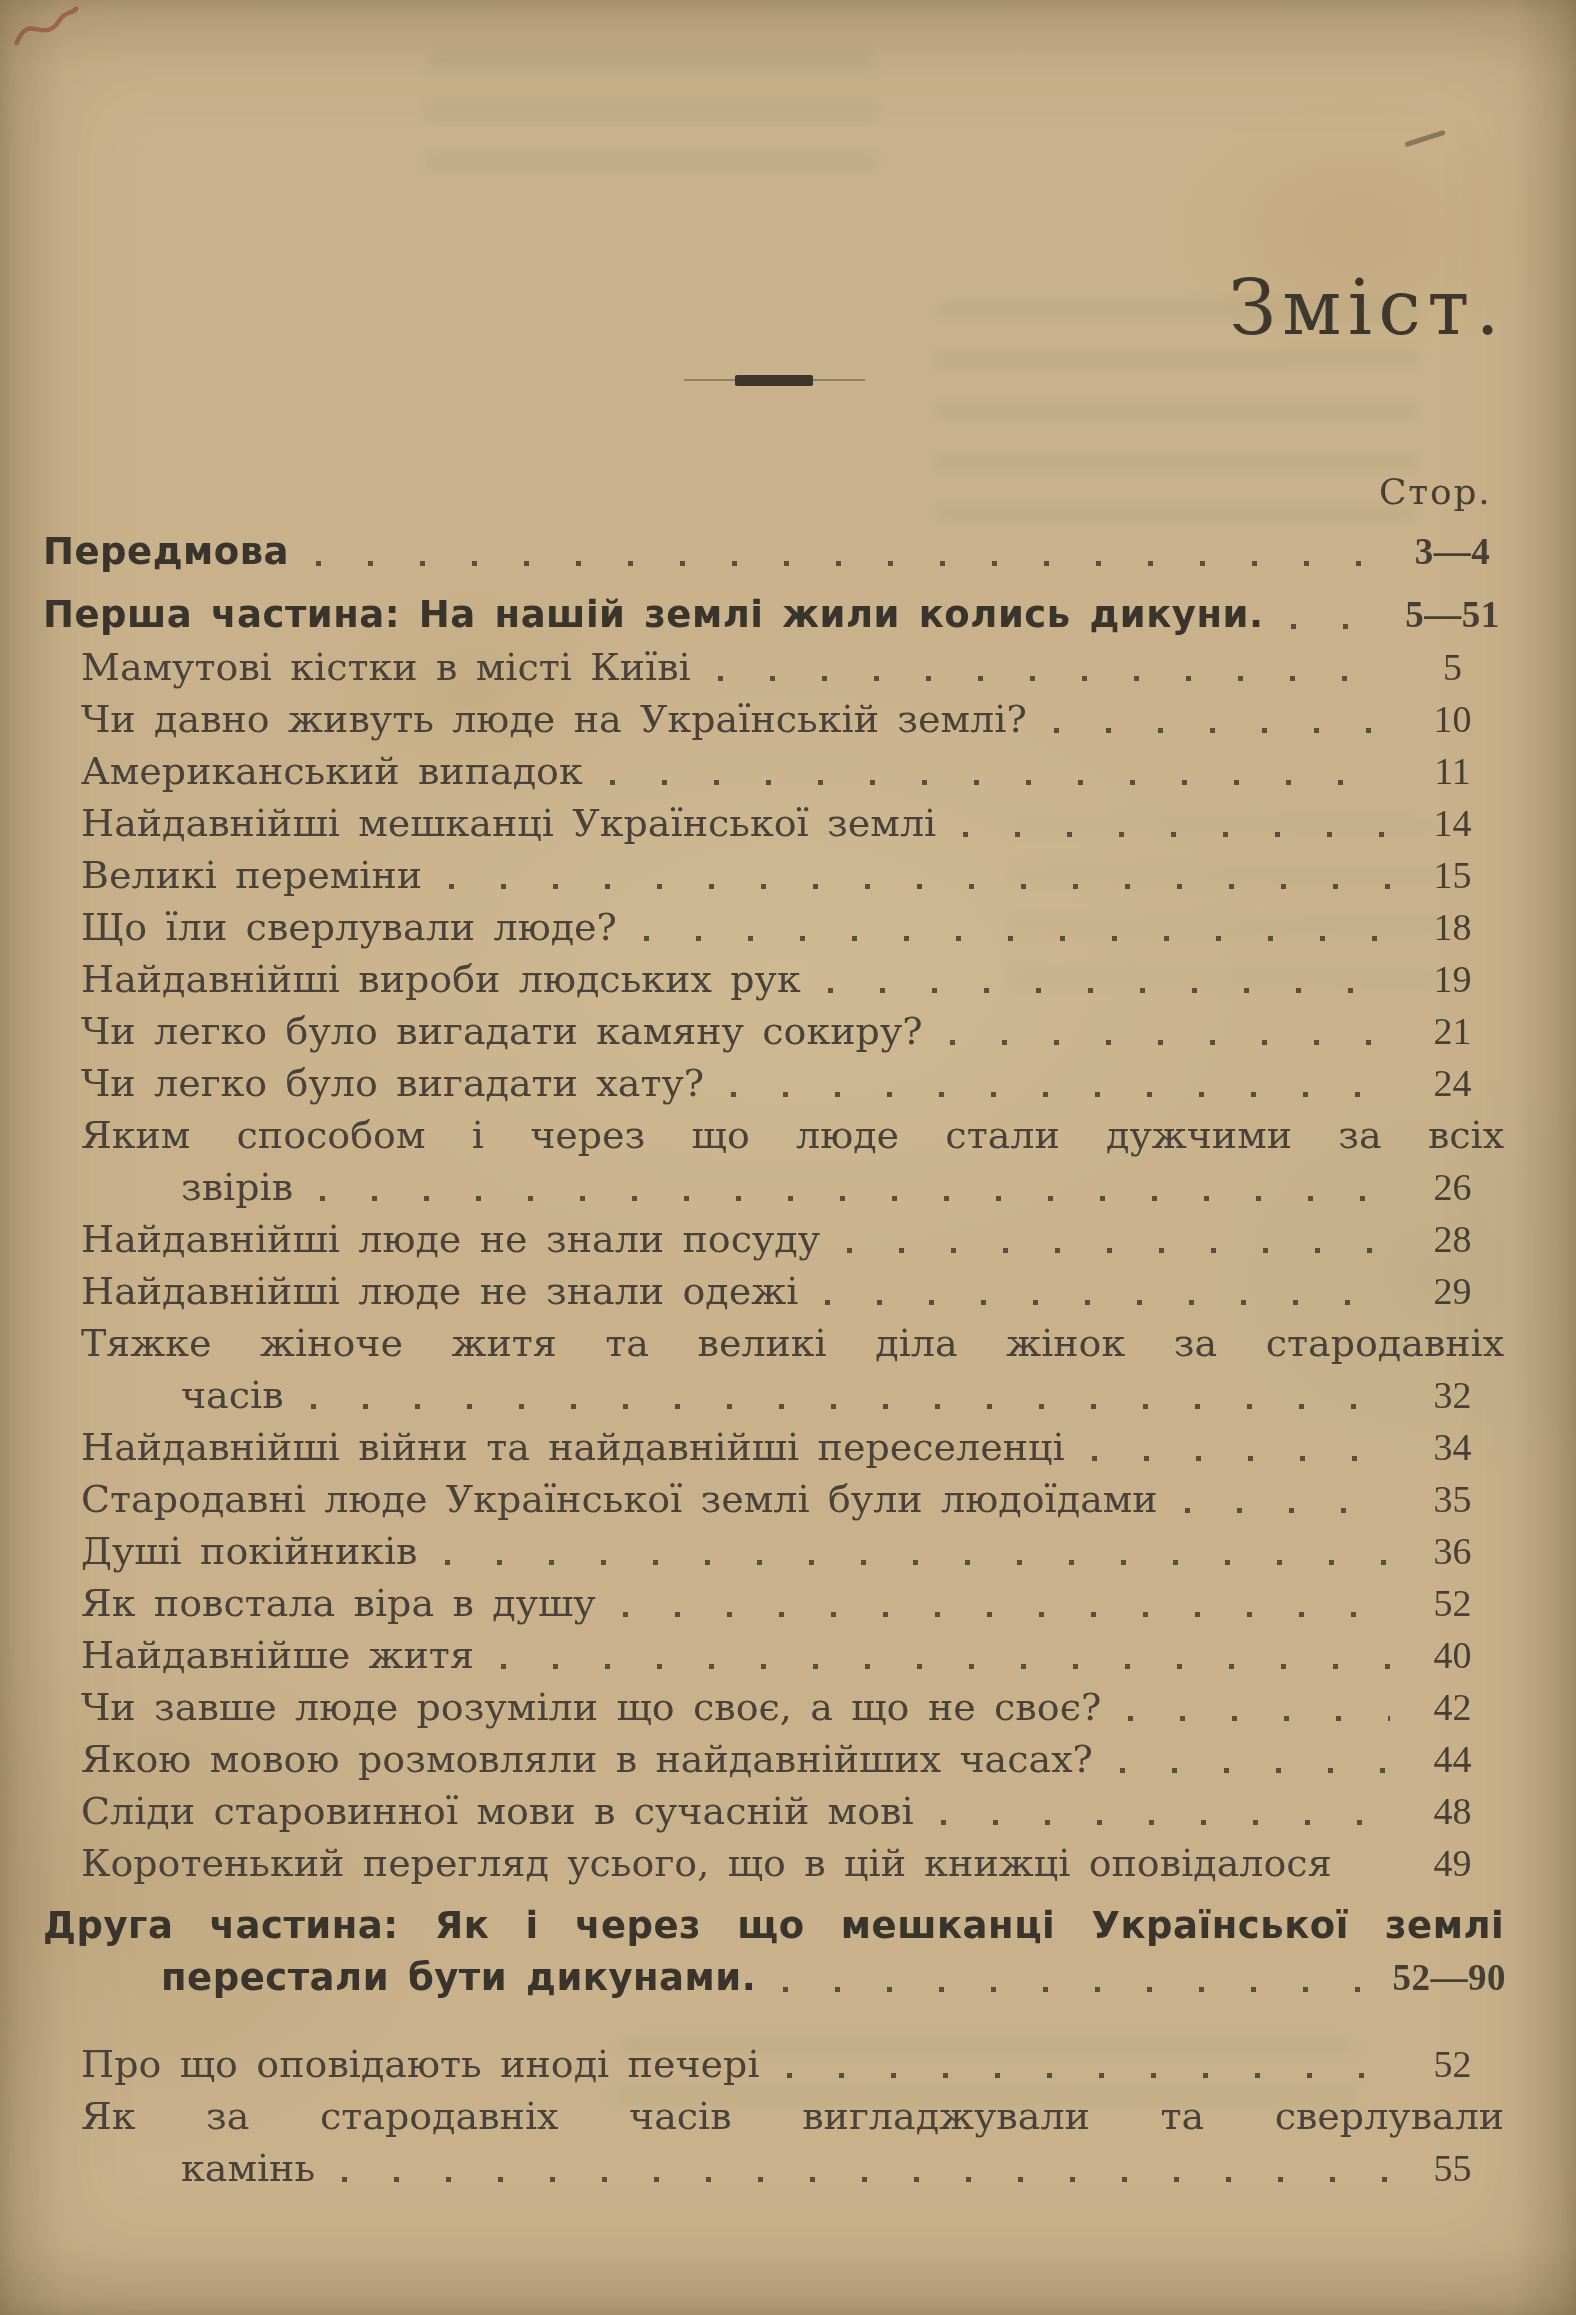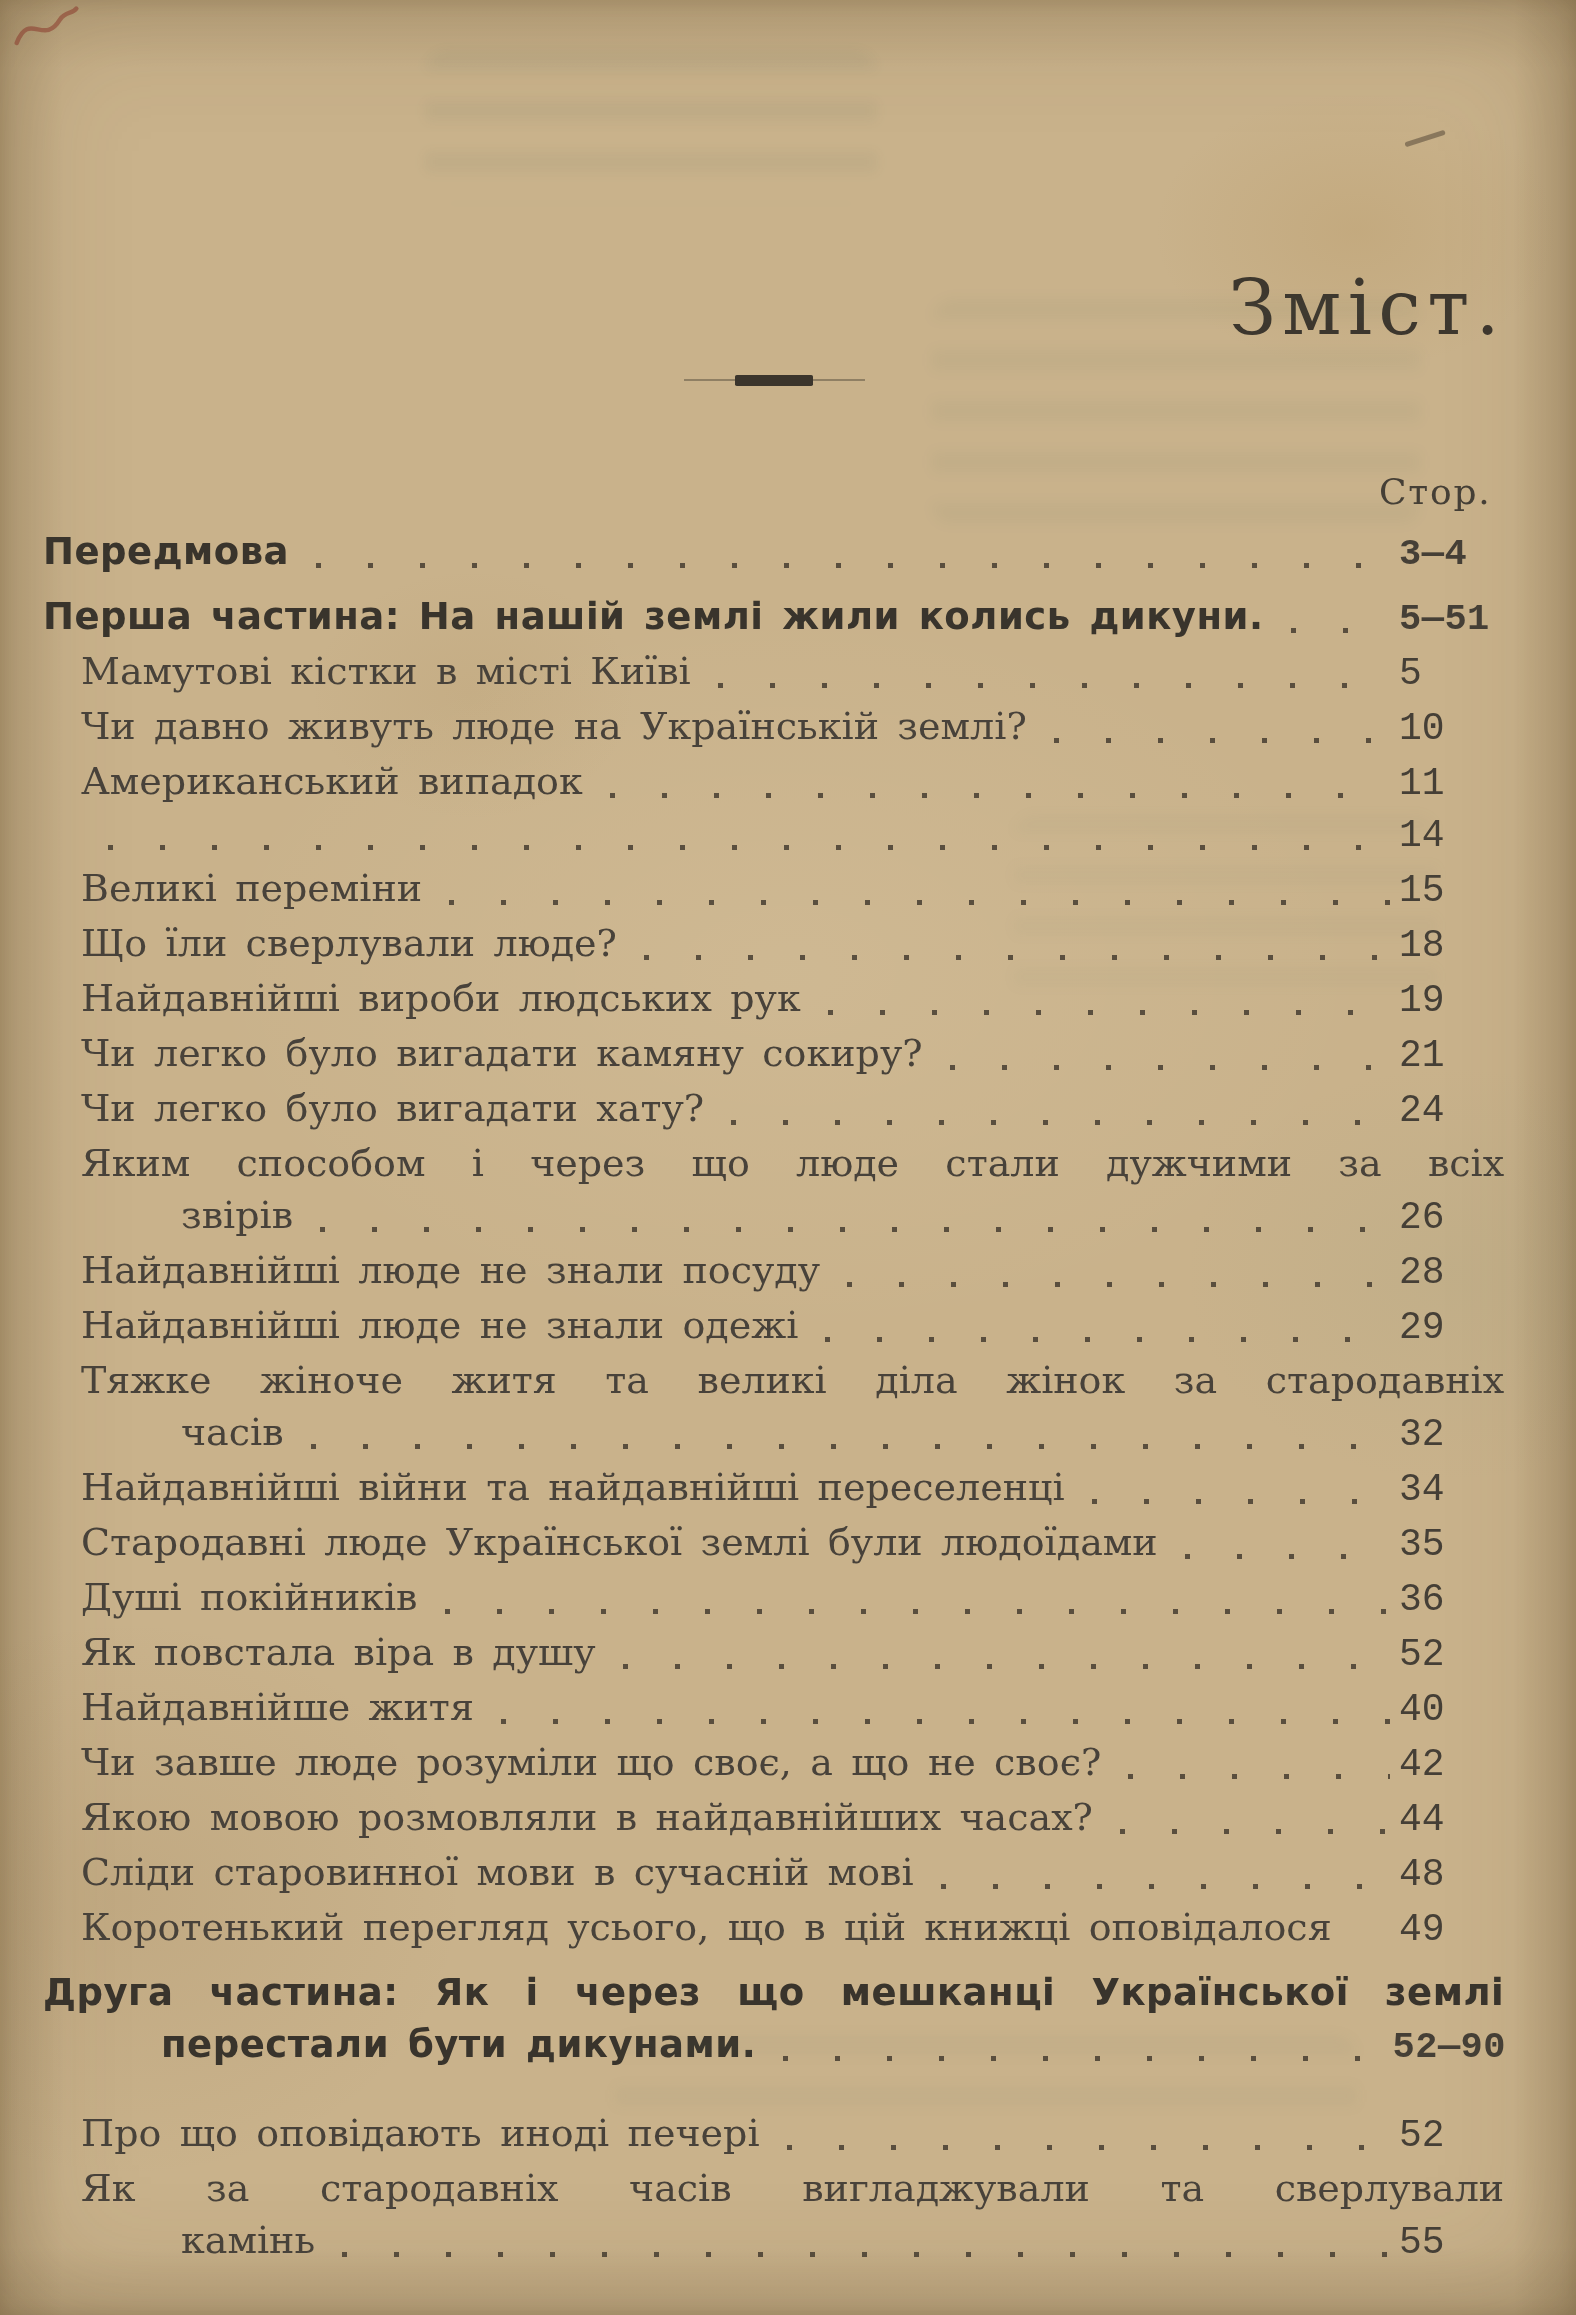--- a/index.html
+++ b/index.html
@@ -70,22 +70,22 @@
   .entry-line.pre{text-align:justify;text-align-last:justify;padding-right:1.8px;}
   .entry-line.last{display:flex;align-items:baseline;}
   .entry-text{white-space:nowrap;flex:0 0 auto;}
   .leader{
     flex:1 1 auto;min-width:22px;height:5.4px;align-self:flex-end;
     margin:0 9px 11.8px 27px;
     background:repeating-linear-gradient(to right, rgba(58,50,40,.78) 0 5.4px, transparent 5.4px 52px);
   }
   .leader.no-dots{background:none;}
   .page-num{
-    font-family:Liberation Mono, monospace;
-    flex:0 0 auto;min-width:107px;text-align:left;white-space:nowrap;
+    font-family:Liberation Serif, serif;
+    flex:0 0 auto;min-width:107px;text-align:center;white-space:nowrap;
     color:#453f36;
   }
 </style>
 </head>
 <body>
 
 <div class="page">
 
   <svg class="corner-mark" width="67" height="47" viewBox="0 0 74 52">
     <path d="M4,42 C18,6 34,46 52,16 C58,7 66,10 70,4" stroke="#8b3a2c" stroke-width="5" fill="none" stroke-linecap="round"></path>
@@ -135,20 +135,21 @@
     </div>
       <div class="entry item">
       <div class="entry-line last">
         <span class="entry-text">Американський випадок</span>
         <span class="leader"></span>
         <span class="page-num">11</span>
       </div>
     </div>
       <div class="entry item">
       <div class="entry-line last">
+        <span class="entry-text">Найдавнійші мешканці Української землі</span>
         <span class="leader"></span>
         <span class="page-num">14</span>
       </div>
     </div>
       <div class="entry item">
       <div class="entry-line last">
         <span class="entry-text">Великі переміни</span>
         <span class="leader"></span>
         <span class="page-num">15</span>
       </div>

